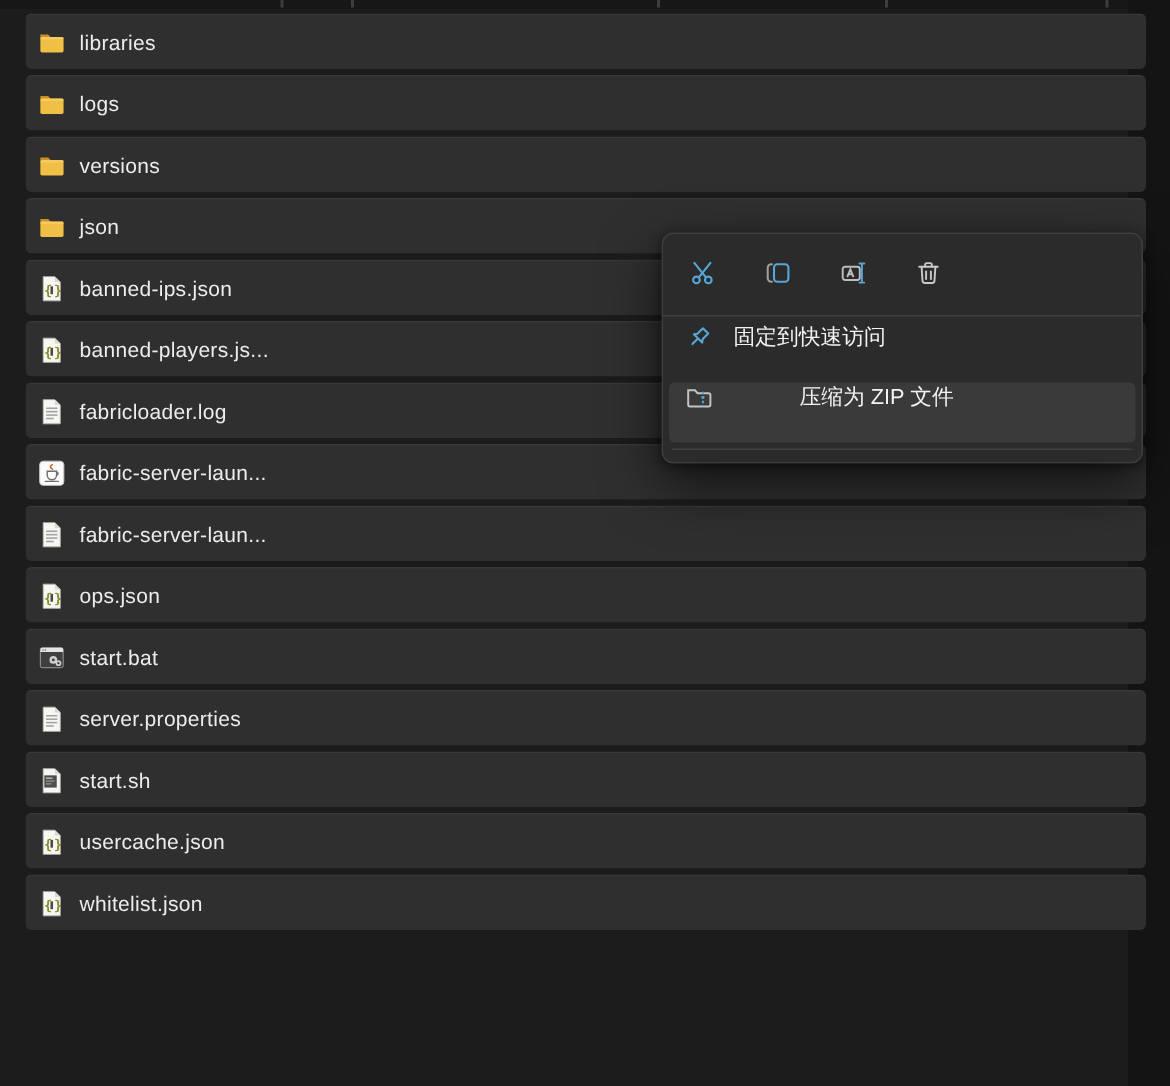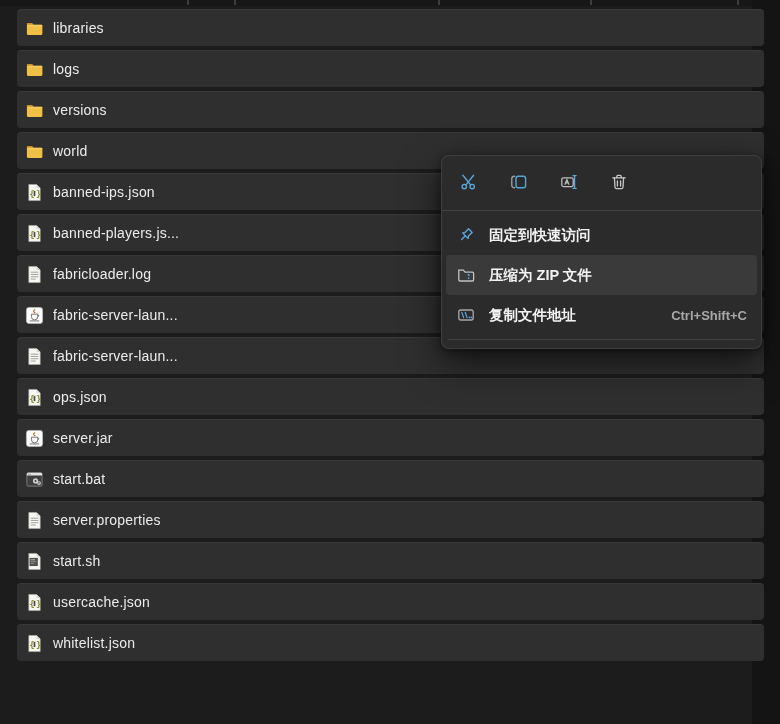--- a/index.html
+++ b/index.html
@@ -32,24 +32,24 @@
     z-index:10;overflow:hidden;
   }
   .menu-toolbar{height:54px;display:flex;align-items:center;padding-left:9px;gap:14px;}
   .tb-btn{
     width:36px;height:36px;border:none;background:transparent;border-radius:4px;
     display:flex;align-items:center;justify-content:center;padding:0;cursor:pointer;
   }
   .menu-sep{height:1px;background:rgba(255,255,255,.10);}
   .menu-items{padding:4px;}
   .menu-item{
-    height:40px;border-radius:4px;display:flex;align-items:center;
-    padding:0 10px;box-sizing:border-box;cursor:default;font-weight:bold;
-  }
-  .menu-item.hover{background:rgba(255,255,255,.075);}
+    height:40px;border-radius:4px;display:flex;
+    padding:0 10px;box-sizing:border-box;cursor:default;
+  }
+  .menu-item.hover{background:rgba(255,255,255,.075);gap:44px;}
   .mi-icon{width:20px;height:20px;flex:0 0 20px;display:inline-flex;align-items:center;justify-content:center;}
   .mi-label{margin-left:13px;font-size:14.5px;color:#f2f2f2;white-space:nowrap;}
   .mi-shortcut{margin-left:auto;font-size:13px;color:#a8a8a8;padding-left:12px;white-space:nowrap;}
   .menu-sep-inner{height:1px;background:rgba(255,255,255,.10);margin:4px 2px;}
 </style>
 </head>
 <body>
 
 <div class="top-strip">
   <span class="col-tick" style="left:187px"></span>
@@ -93,21 +93,21 @@
       <span class="file-label">versions</span>
     </div>
     <div class="row">
       <span class="file-icon">
         <svg width="19" height="19" viewBox="0 0 20 20">
     <path d="M2 4.2h5.6l1.7 2.1H2z" fill="#c98e25"></path>
     <rect x="2" y="6" width="16.3" height="10.8" rx="1.2" fill="#f0bf45"></rect>
     <rect x="2" y="6" width="16.3" height="1.8" rx=".9" fill="#f7d06b" opacity=".65"></rect>
         </svg>
       </span>
-      <span class="file-label">world</span>
+      <span class="file-label">json</span>
     </div>
     <div class="row">
       <span class="file-icon">
         <svg width="19" height="19" viewBox="0 0 20 20">
     <path d="M4 1.5h8.2l3.8 3.8v13.2H4z" fill="#f7f7f2" stroke="#b5b5b0" stroke-width=".6"></path>
     <path d="M12.2 1.5l3.8 3.8h-3.8z" fill="#d8d8d2"></path>
     <text x="4.6" y="14.6" font-size="9.5" font-weight="bold" fill="#8a8c2a" font-family="'DejaVu Sans Mono',monospace">{</text>
     <rect x="9.1" y="8.3" width="1.8" height="5.5" fill="#4a4a4a"></rect>
     <text x="11.5" y="14.6" font-size="9.5" font-weight="bold" fill="#8a8c2a" font-family="'DejaVu Sans Mono',monospace">}</text>
         </svg>
@@ -172,32 +172,20 @@
       <span class="file-icon">
         <svg width="19" height="19" viewBox="0 0 20 20">
     <path d="M4 1.5h8.2l3.8 3.8v13.2H4z" fill="#f7f7f2" stroke="#b5b5b0" stroke-width=".6"></path>
     <path d="M12.2 1.5l3.8 3.8h-3.8z" fill="#d8d8d2"></path>
     <text x="4.6" y="14.6" font-size="9.5" font-weight="bold" fill="#8a8c2a" font-family="'DejaVu Sans Mono',monospace">{</text>
     <rect x="9.1" y="8.3" width="1.8" height="5.5" fill="#4a4a4a"></rect>
     <text x="11.5" y="14.6" font-size="9.5" font-weight="bold" fill="#8a8c2a" font-family="'DejaVu Sans Mono',monospace">}</text>
         </svg>
       </span>
       <span class="file-label">ops.json</span>
-    </div>
-    <div class="row">
-      <span class="file-icon">
-        <svg width="19" height="19" viewBox="0 0 20 20">
-    <rect x="1.5" y="1.5" width="17" height="17" rx="2.6" fill="#fbfbf9" stroke="#c0c0bc" stroke-width=".7"></rect>
-    <path d="M10.3 3.9c-1.7 1-1.7 2.1.2 3.2" stroke="#d4552a" fill="none" stroke-width="1.1" stroke-linecap="round"></path>
-    <path d="M6.8 8.6h6.6v2.7a3.3 3.3 0 0 1-6.6 0z" fill="none" stroke="#6b6f75" stroke-width="1"></path>
-    <path d="M13.4 9.2c1.4 0 1.4 2.1 0 2.1" fill="none" stroke="#6b6f75" stroke-width="1"></path>
-    <path d="M5.4 15.7h9.2" stroke="#6b6f75" stroke-width="1" stroke-linecap="round"></path>
-        </svg>
-      </span>
-      <span class="file-label">server.jar</span>
     </div>
     <div class="row">
       <span class="file-icon">
         <svg width="19" height="19" viewBox="0 0 20 20">
     <rect x="2" y="3" width="16" height="14" rx="1.3" fill="#3f3f3f" stroke="#9b9b9b" stroke-width=".7"></rect>
     <path d="M2 5.9h16V4.3a1.3 1.3 0 0 0-1.3-1.3H3.3A1.3 1.3 0 0 0 2 4.3z" fill="#e4e4e4"></path>
     <circle cx="3.9" cy="4.5" r=".55" fill="#666"></circle>
           <circle cx="5.5" cy="4.5" r=".55" fill="#666"></circle>
     <circle cx="11.1" cy="11.5" r="2.7" fill="#cfcfcf"></circle>
           <circle cx="11.1" cy="11.5" r="1" fill="#3f3f3f"></circle>
@@ -316,31 +304,19 @@
           <svg width="20" height="20" viewBox="0 0 20 20" fill="none" stroke-width="1.3">
         <path d="M2.8 5.2h4.6l1.6 1.9h7.4a1.2 1.2 0 0 1 1.2 1.2v6.5a1.2 1.2 0 0 1-1.2 1.2H4a1.2 1.2 0 0 1-1.2-1.2z" stroke="#c4c4c4"></path>
         <path d="M12.6 6.2v9.6" stroke="#57a6d8" stroke-dasharray="1.7 1.3"></path>
         <path d="M11.6 9.8h2" stroke="#57a6d8"></path>
           </svg>
         </span>
       <span class="mi-label">压缩为 ZIP 文件</span>
       <span class="mi-shortcut"></span>
     </div>
 
-    <div class="menu-item">
-      <span class="mi-icon">
-          <svg width="20" height="20" viewBox="0 0 20 20" fill="none" stroke-width="1.3" stroke-linecap="round">
-        <rect x="2.8" y="5" width="14.4" height="10" rx="2" stroke="#a8a8a8"></rect>
-        <path d="M5.8 7.4l1.9 5.2M9.2 7.4l1.9 5.2" stroke="#57a6d8"></path>
-        <circle cx="13.5" cy="12.4" r=".9" fill="#57a6d8" stroke="none"></circle>
-        <circle cx="15.5" cy="12.4" r=".9" fill="#57a6d8" stroke="none"></circle>
-          </svg>
-        </span>
-      <span class="mi-label">复制文件地址</span>
-      <span class="mi-shortcut">Ctrl+Shift+C</span>
-    </div>
 
 
     <div class="menu-sep-inner"></div>
 
 
   </div>
 </div>
 
 </body></html>

